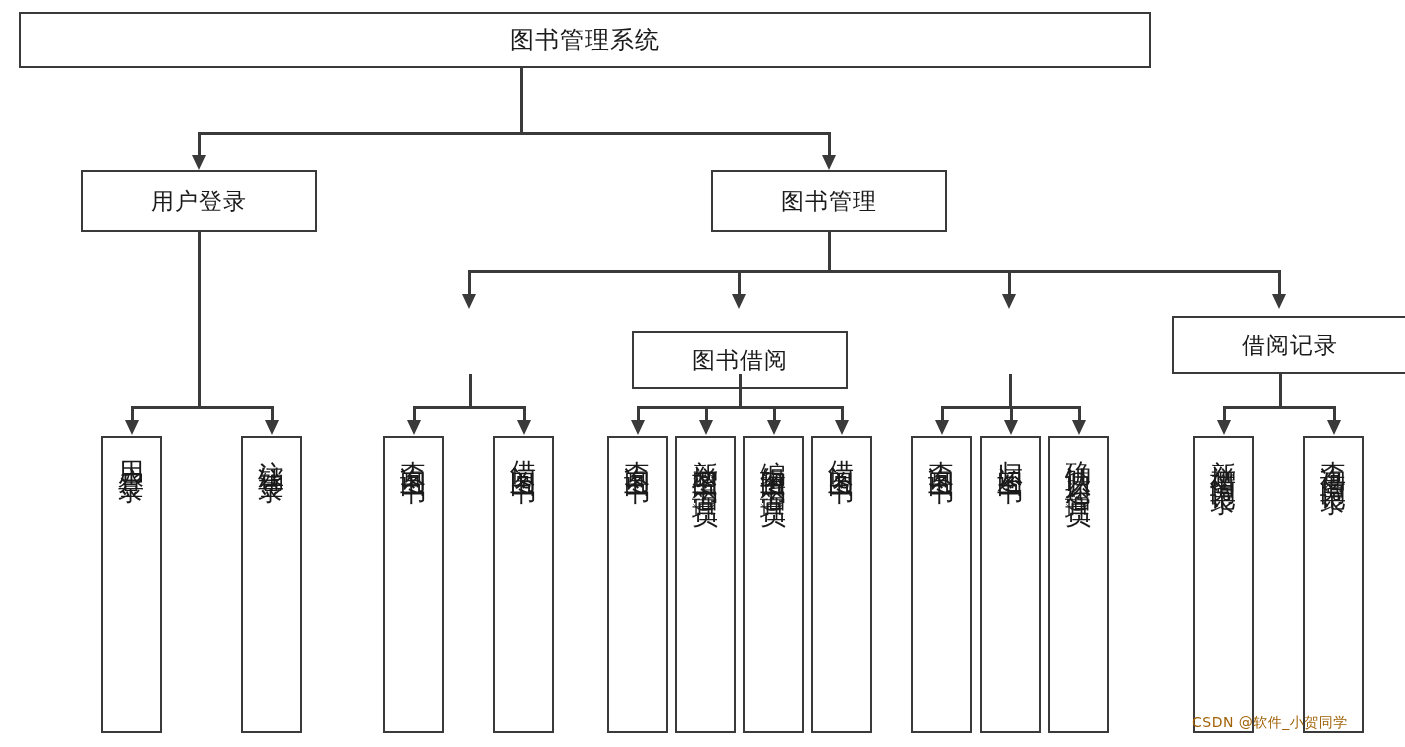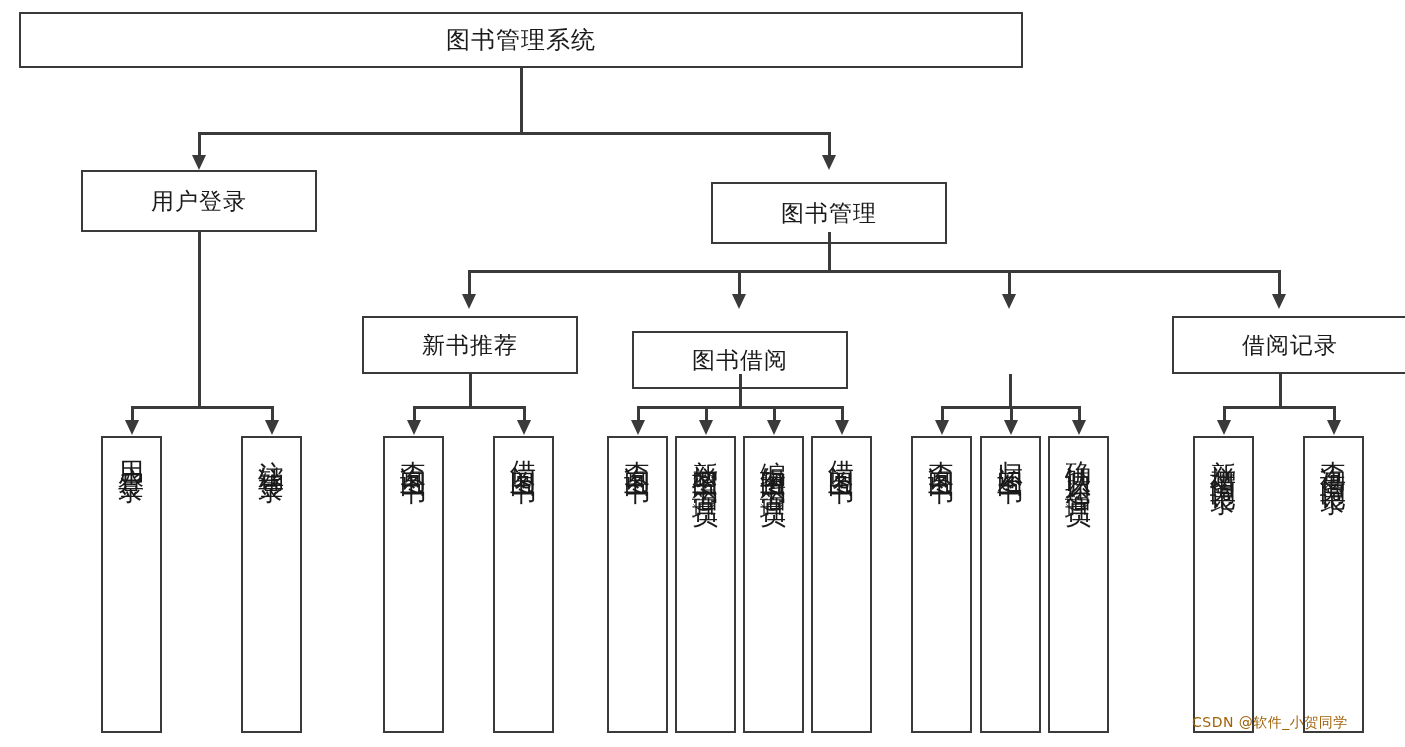--- a/index.html
+++ b/index.html
@@ -62,37 +62,37 @@
     font-size:14px;
     white-space:nowrap;
     letter-spacing:0.5px;
   }
 </style>
 </head>
 <body>
 
 <div id="canvas">
 
-  <div class="node root h" style="left:19px;top:12px;width:1004px;height:56px;">
+  <div class="node root h" style="left:19px;top:12px;width:1132px;height:56px;">
     <span>图书管理系统</span>
   </div>
 
   <div class="ln lnv" style="left:520px;top:68px;width:2.5px;height:66px;"></div>
 
   <div class="ln lnh" style="left:198px;top:132px;width:633px;height:2.5px;"></div>
 
   <div class="ln lnv" style="left:198px;top:132px;height:25px;"></div>
   <div class="arrow" style="left:192px;top:155px;"></div>
   <div class="ln lnv" style="left:828px;top:132px;height:25px;"></div>
   <div class="arrow" style="left:822px;top:155px;"></div>
 
   <div class="node h" style="left:81px;top:170px;width:236px;height:62px;">
     <span>用户登录</span>
   </div>
-  <div class="node h" style="left:711px;top:182px;width:236px;height:62px;">
+  <div class="node h" style="left:711px;top:170px;width:236px;height:62px;">
     <span>图书管理</span>
   </div>
 
   <div class="ln lnv" style="left:198px;top:232px;height:176px;"></div>
   <div class="ln lnh" style="left:131px;top:406px;width:143px;height:2.5px;"></div>
   <div class="ln lnv" style="left:131px;top:406px;height:16px;"></div>
   <div class="arrow" style="left:125px;top:420px;"></div>
   <div class="ln lnv" style="left:271px;top:406px;height:16px;"></div>
   <div class="arrow" style="left:265px;top:420px;"></div>
 
@@ -100,23 +100,20 @@
   <div class="ln lnh" style="left:468px;top:270px;width:812px;height:2.5px;"></div>
   <div class="ln lnv" style="left:468px;top:270px;height:26px;"></div>
   <div class="arrow" style="left:462px;top:294px;"></div>
   <div class="ln lnv" style="left:738px;top:270px;height:26px;"></div>
   <div class="arrow" style="left:732px;top:294px;"></div>
   <div class="ln lnv" style="left:1008px;top:270px;height:26px;"></div>
   <div class="arrow" style="left:1002px;top:294px;"></div>
   <div class="ln lnv" style="left:1278px;top:270px;height:26px;"></div>
   <div class="arrow" style="left:1272px;top:294px;"></div>
 
-  <div class="node h" style="left:362px;top:316px;width:216px;height:58px;">
-    <span>新书推荐</span>
-  </div>
   <div class="node h" style="left:632px;top:331px;width:216px;height:58px;">
     <span>图书借阅</span>
   </div>
   <div class="node h" style="left:1172px;top:316px;width:236px;height:58px;">
     <span>借阅记录</span>
   </div>
 
   <div class="ln lnv" style="left:469px;top:374px;height:34px;"></div>
   <div class="ln lnh" style="left:413px;top:406px;width:113px;height:2.5px;"></div>
   <div class="ln lnv" style="left:413px;top:406px;height:16px;"></div>

